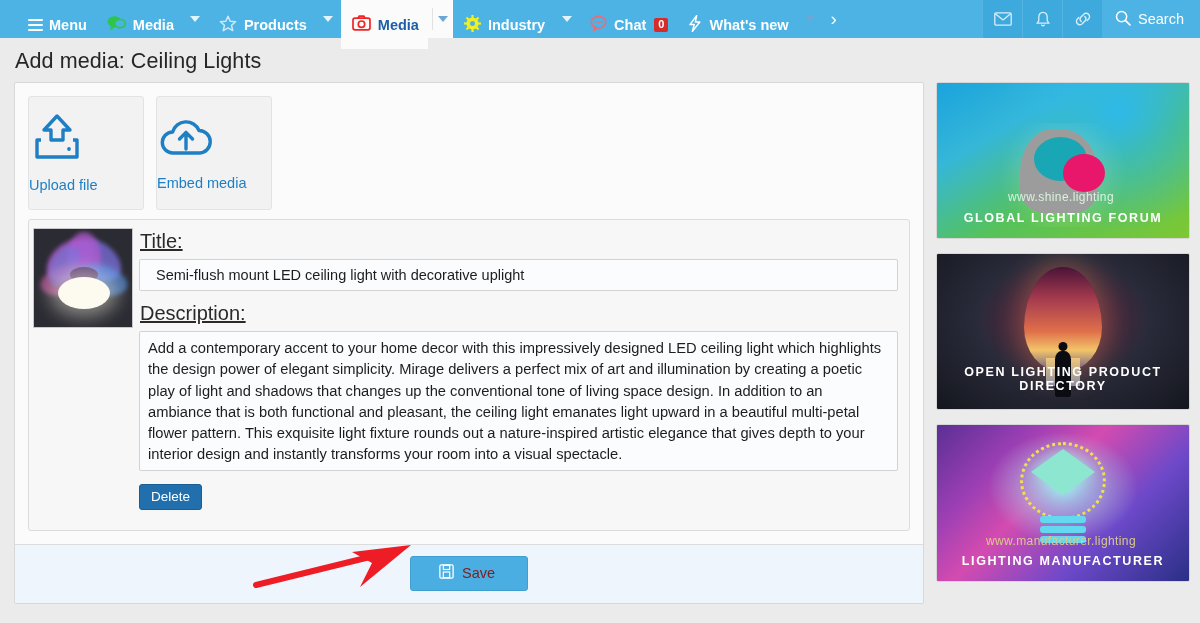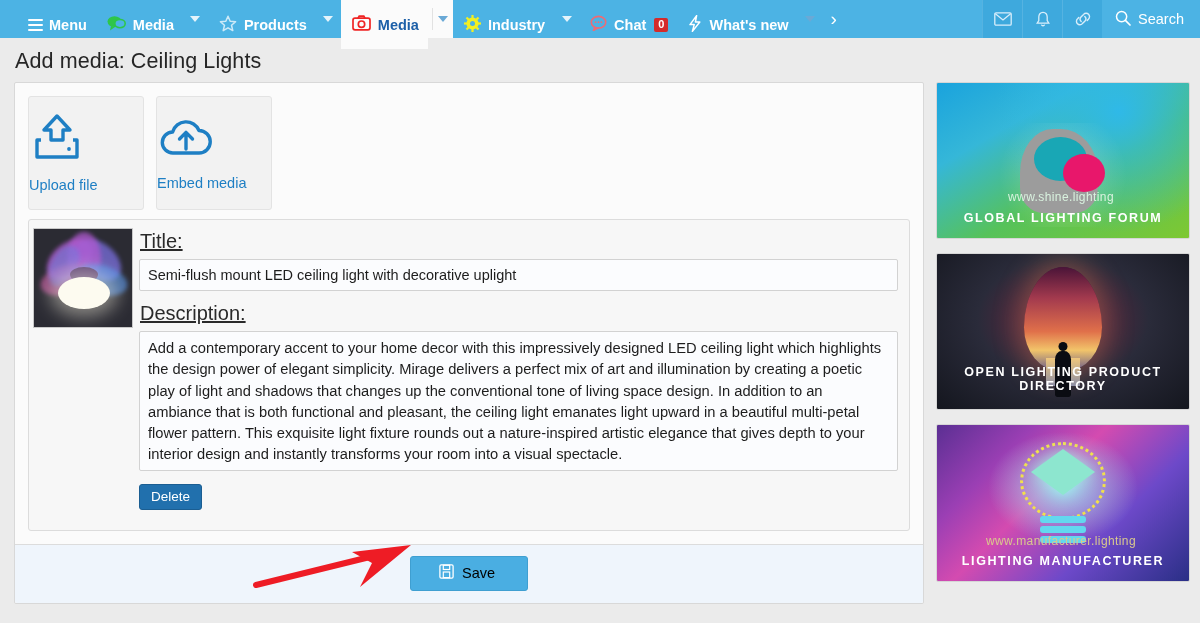--- a/index.html
+++ b/index.html
@@ -176,21 +176,21 @@
     text-decoration: underline;
   }
   .text-input {
     width: 100%;
     height: 32px;
     border: 1px solid #d2d2d2;
     background: #fbfcfe;
     border-radius: 2px;
     font-size: 14.5px;
     color: #1d1d1d;
-    padding: 0 8px;
+    padding: 0 16px;
     font-family: "Liberation Sans", sans-serif;
     outline: none;
   }
   .text-area {
     width: 100%;
     height: 140px;
     border: 1px solid #d2d2d2;
     background: #fbfcfe;
     border-radius: 2px;
     font-size: 14.7px;
@@ -221,21 +221,21 @@
     border-top: 1px solid #dcdcdc;
     background: #eff5fc;
     padding: 11px 0 12px 0;
     display: flex;
     justify-content: center;
     border-radius: 0 0 2px 2px;
   }
   .btn-save {
     background: #4aaee2;
     border: 1px solid #3f9fd1;
-    color: #000000;
+    color: #7f1d1d;
     font-size: 14.5px;
     padding: 7px 30px 8px 26px;
     border-radius: 3px;
     cursor: pointer;
     display: inline-flex;
     align-items: center;
     gap: 8px;
     min-width: 118px;
     justify-content: center;
     font-family: "Liberation Sans", sans-serif;

